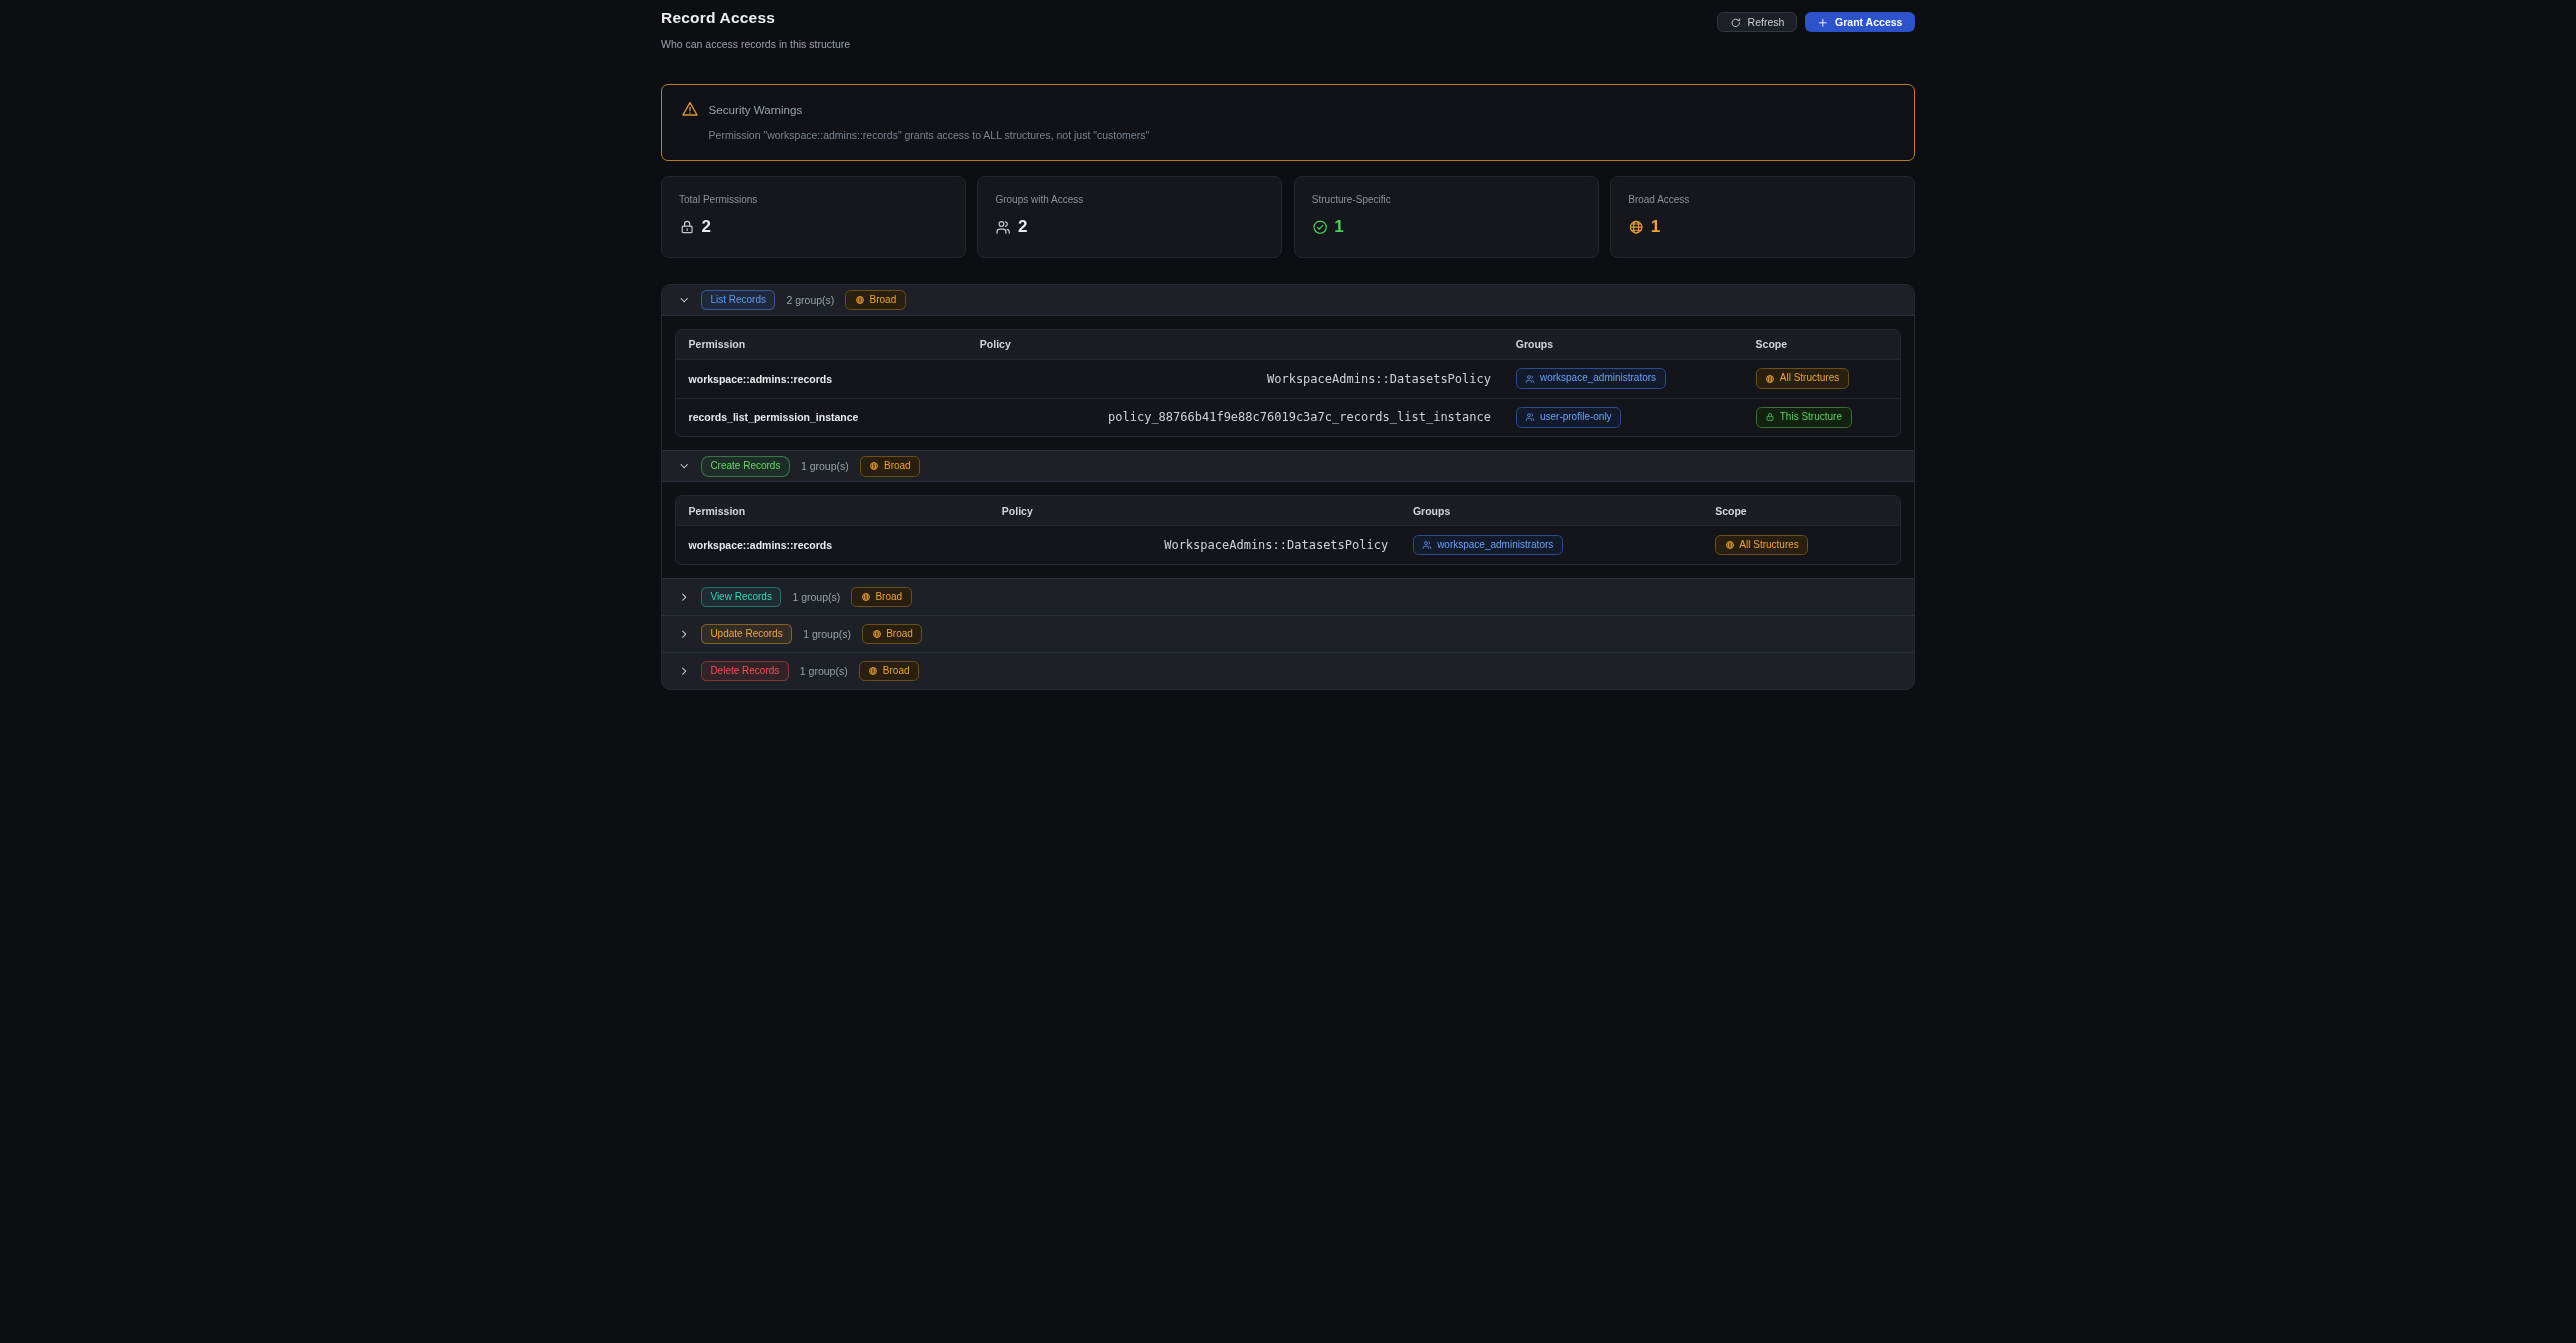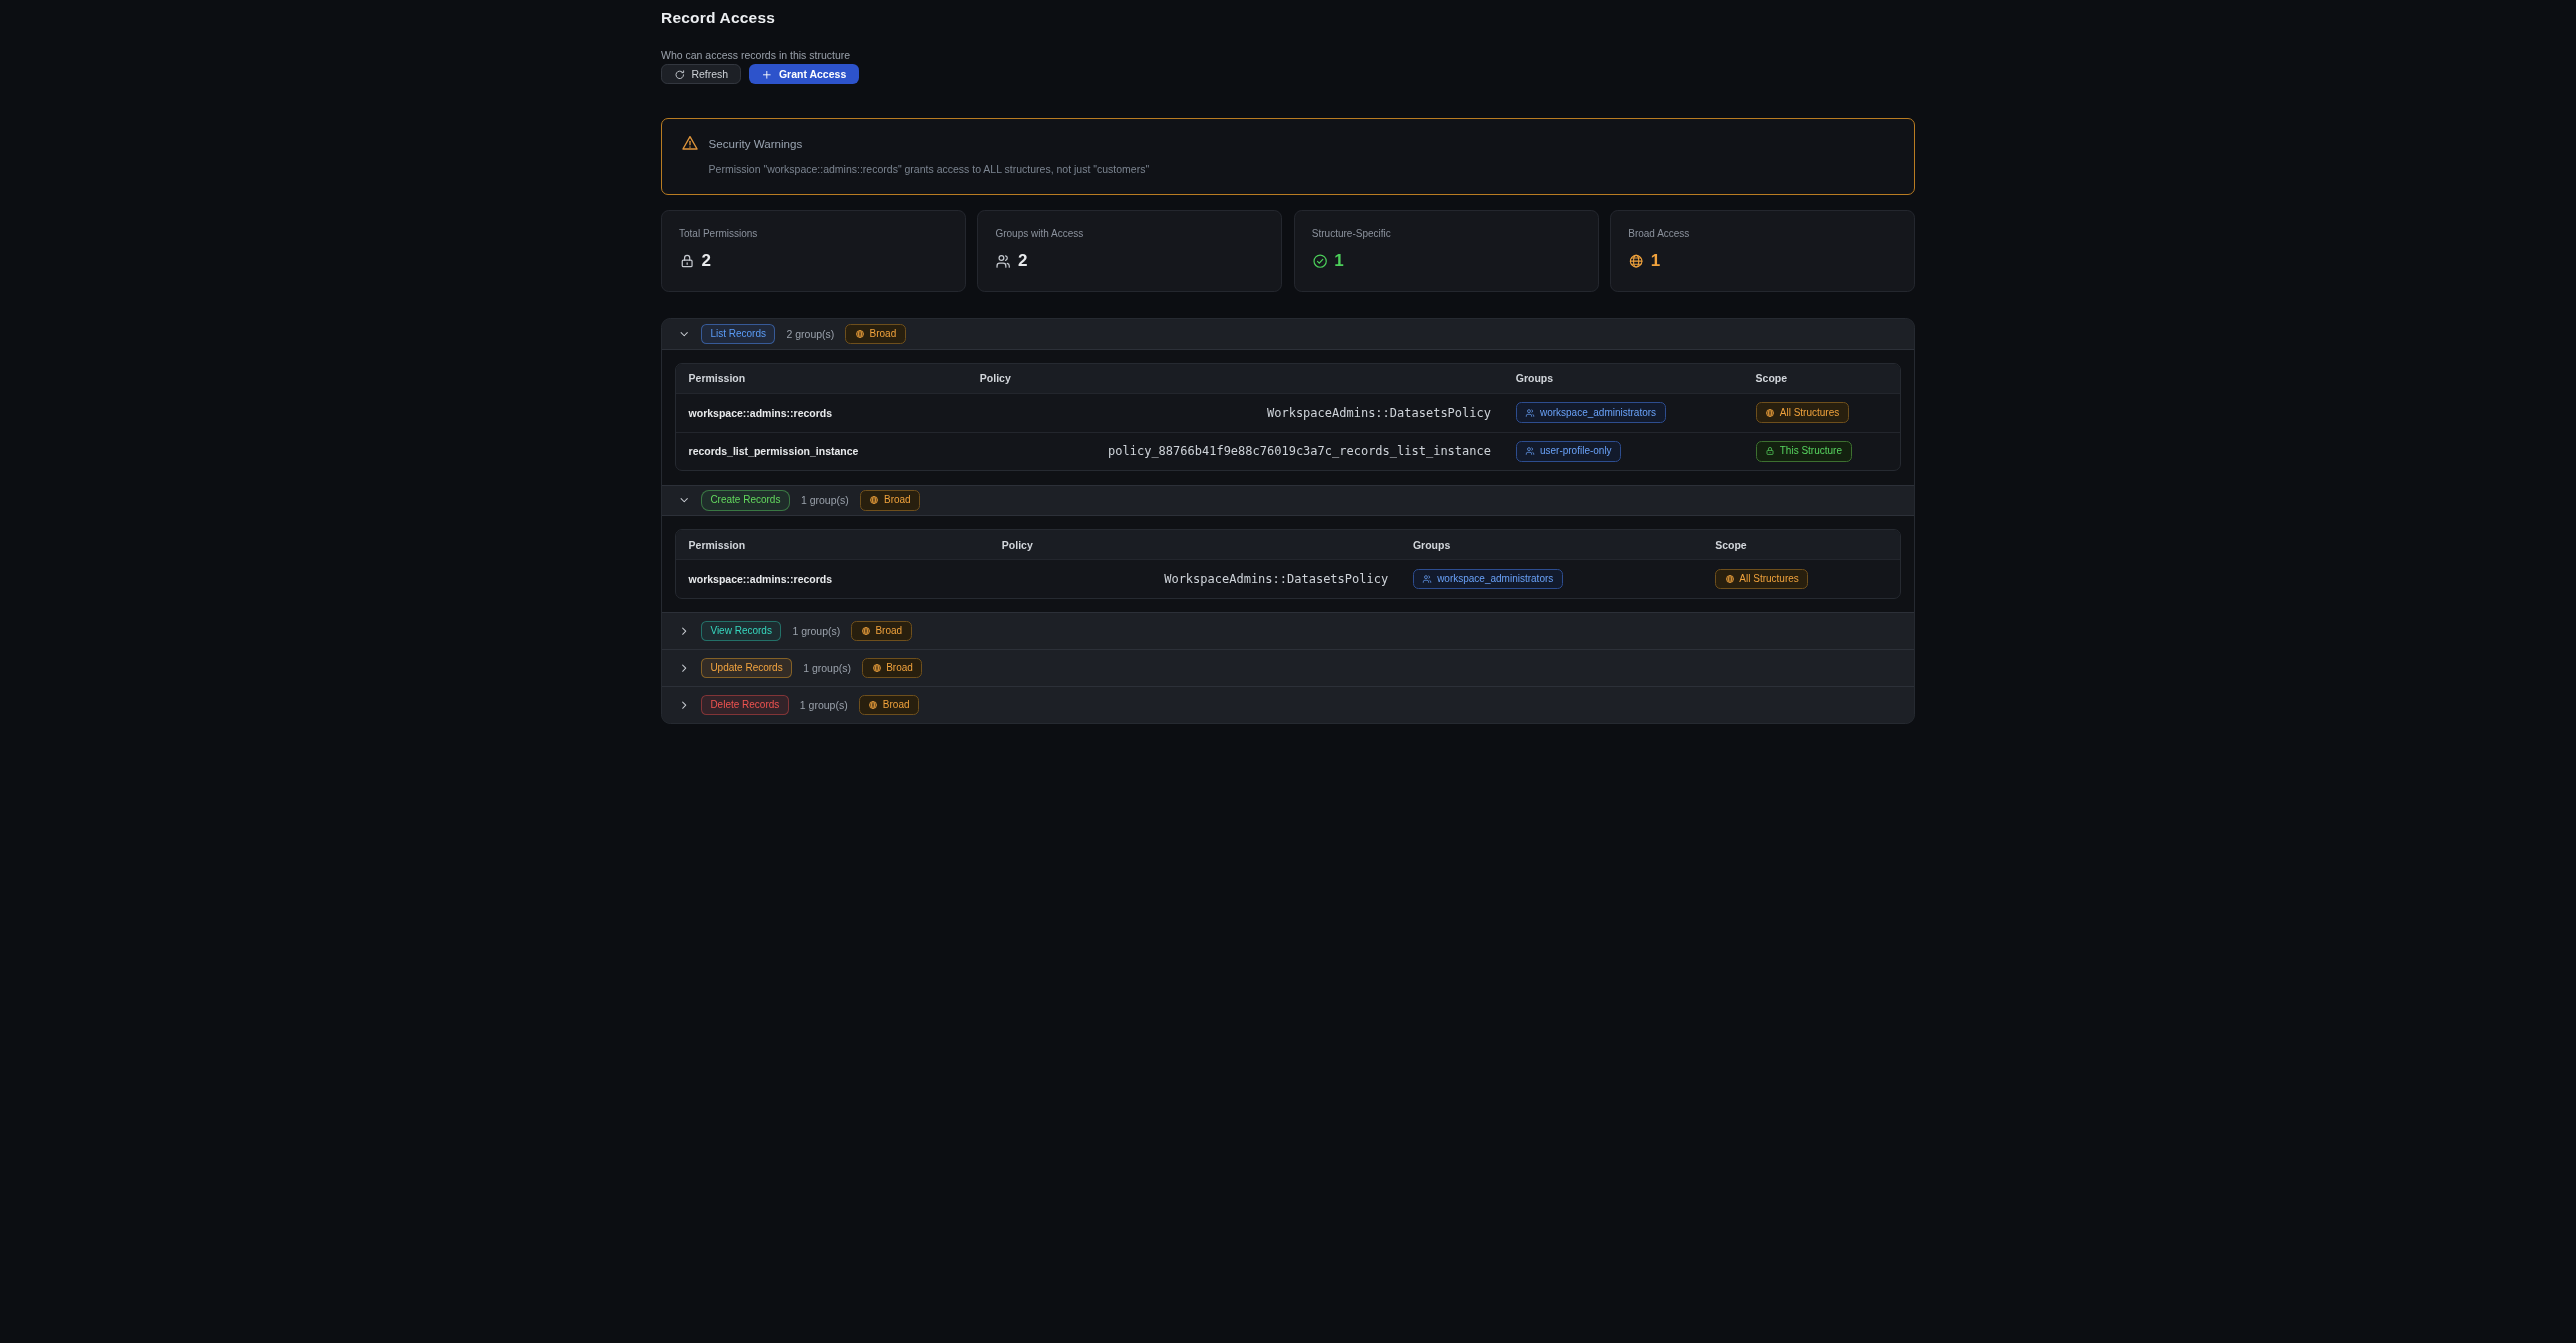--- a/index.html
+++ b/index.html
@@ -5,23 +5,23 @@
   * { margin:0; padding:0; box-sizing:border-box; }
   html,body { background:#0c0e12; }
   body {
     font-family:"Liberation Sans", sans-serif;
     color:#e7e9ec;
     -webkit-font-smoothing:antialiased;
   }
   .page { width:1288px; margin:0 auto; padding:9.3px 17px 18.6px 17px; }
 
   
-  .header-row { display:flex; justify-content:space-between; align-items:flex-start;flex-direction:column; }
+  .header-row { display:flex; justify-content:space-between; align-items:flex-start; }
   .page-title { font-size:15.5px; font-weight:700; letter-spacing:0.2px; color:#eceef1; }
-  .page-subtitle { margin-top:22px; font-size:10.5px; color:#9aa1ab; }
+  .page-subtitle { margin-top:11px; font-size:10.5px; color:#9aa1ab; }
   .actions { display:flex; gap:7.8px; padding-top:3.1px; }
   .btn { display:inline-flex; align-items:center; gap:6.2px; height:20px; padding:0 11.6px;
          border-radius:6.2px; font-size:10.5px; cursor:pointer; border:0.8px solid transparent; }
   .btn svg { width:11.6px; height:11.6px; }
   .btn-secondary { background:#1d2026; border-color:#33373f; color:#cdd1d6; }
   .btn-primary { background:#2d53cb; color:#ffffff; font-weight:600; }
 
   
   .warning-card { margin-top:34px; border:0.8px solid #b97c22; border-radius:7px;
                   padding:14.8px 17px 18.6px 18.6px; background:#101217; }

